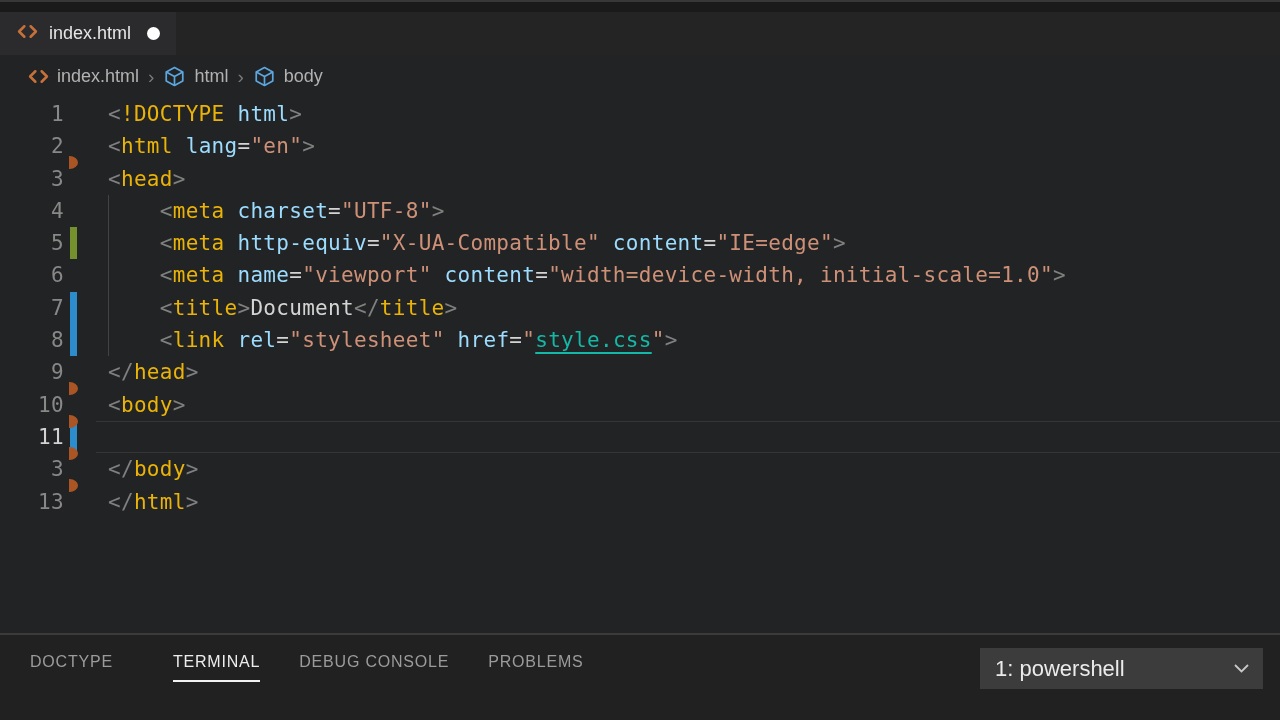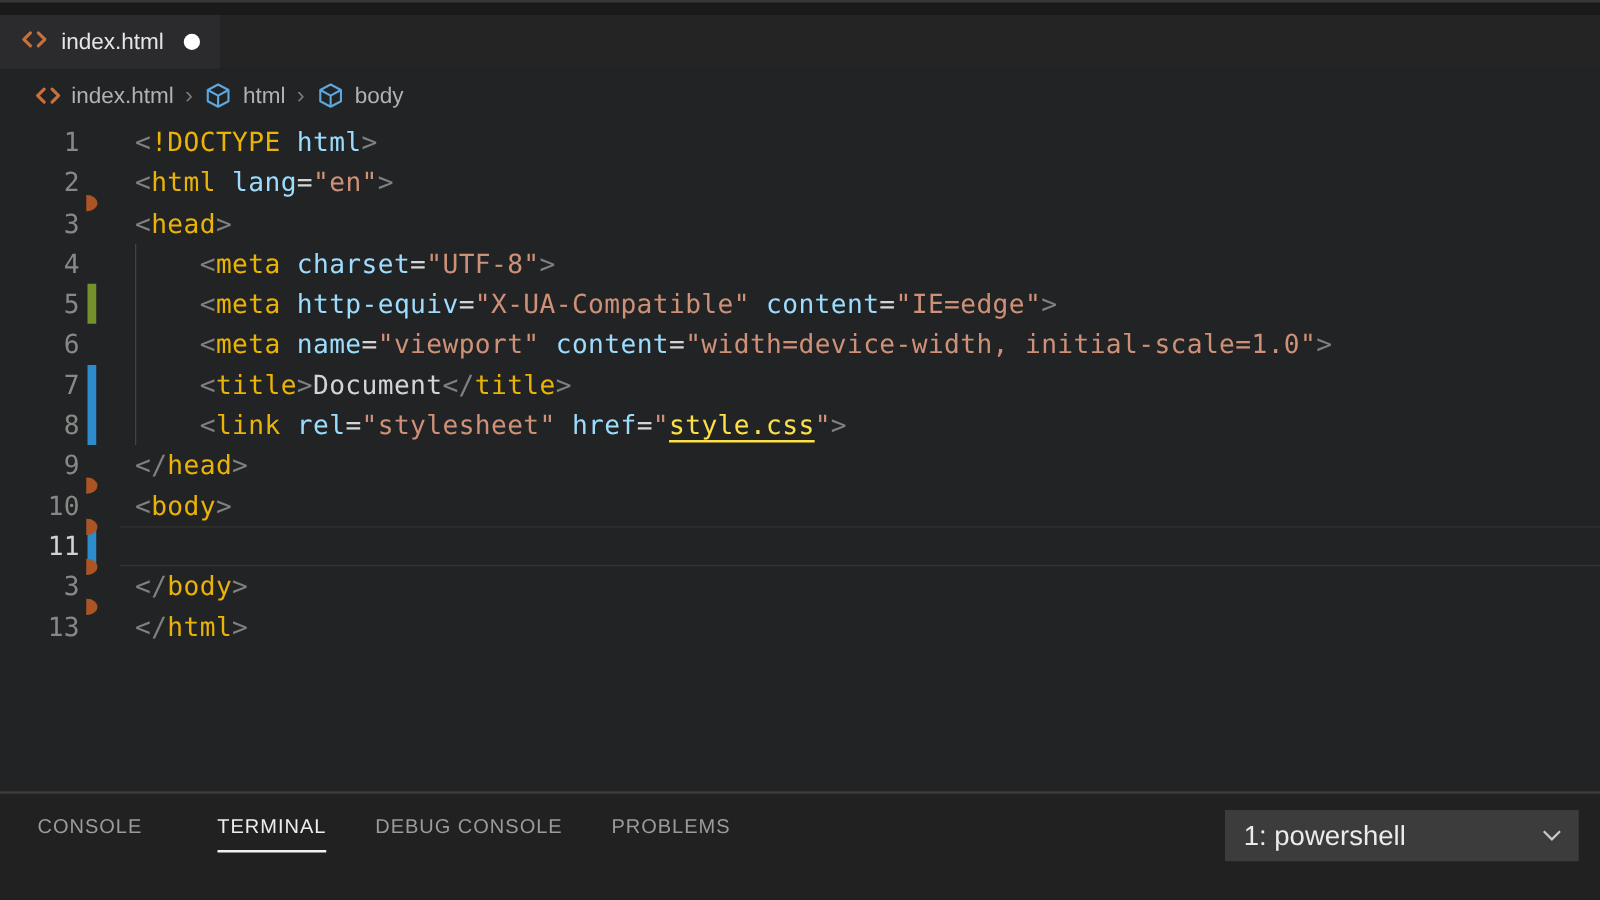--- a/index.html
+++ b/index.html
@@ -43,21 +43,21 @@
              border-top:1px solid #353535; border-bottom:1px solid #353535; }
   .indent-guide { position:absolute; width:1px; background:#434343; }
   .gutter-marker { position:absolute; left:69px; width:9px; height:13px;
                    background:#ac5524; border-radius:0 9px 9px 0 / 0 7px 7px 0; }
   .tok-p { color:#808080; }
   .tok-t { color:#eab308; }
   .tok-a { color:#9cdcfe; }
   .tok-s { color:#ce9178; }
   .tok-e { color:#d4d4d4; }
   .tok-x { color:#d4d4d4;text-align:right; }
-  .tok-u { color:#fde047; text-decoration:underline; text-decoration-thickness:2px; text-underline-offset:5px; }
+  .tok-u { color:#14b8a6; text-decoration:underline; text-decoration-thickness:2px; text-underline-offset:5px; }
   
   .panel { position:relative; height:87px; background:#212122; border-top:2px solid #3b3b3b; }
   .panel-tabs { display:flex; gap:39px; padding:18px 0 0 30px; }
   .panel-tab { color:#9b9b9b; font-size:16px; letter-spacing:0.8px; padding-bottom:9px; cursor:pointer; }
   .panel-tab.active { color:#ededed; border-bottom:2px solid #f2f2f2;margin-left:21px; }
   .term-select {
     position:absolute; top:13px; right:17px; width:283px; height:41px;
     background:#3c3c3c; display:flex; align-items:center; padding:0 14px 0 15px;
     color:#ebebeb; font-size:22px; cursor:pointer;
   }
@@ -128,21 +128,21 @@
     <div class="indent-guide" style="left: 108px; top: 96.9px; height: 161.5px;"></div>
     <div class="gutter-marker" style="top: 58.1px;"></div>
     <div class="gutter-marker" style="top: 284.2px;"></div>
     <div class="gutter-marker" style="top: 316.5px;"></div>
     <div class="gutter-marker" style="top: 348.8px;"></div>
     <div class="gutter-marker" style="top: 381.1px;"></div>
   </div>
 
 <div class="panel">
   <div class="panel-tabs" id="panel-tabs">
-      <span class="panel-tab">CONSOLE</span>
+      <span class="panel-tab">DOCTYPE</span>
       <span class="panel-tab active">TERMINAL</span>
       <span class="panel-tab">DEBUG CONSOLE</span>
       <span class="panel-tab">PROBLEMS</span>
     </div>
   <div class="term-select">
     <span>1: powershell</span>
     <span class="chev" id="select-chev">
         <svg width="15" height="9" viewBox="0 0 15 9">
           <polyline points="1,1 7.5,7.5 14,1" fill="none" stroke="#c8c8c8" stroke-width="1.8"></polyline>
         </svg>

